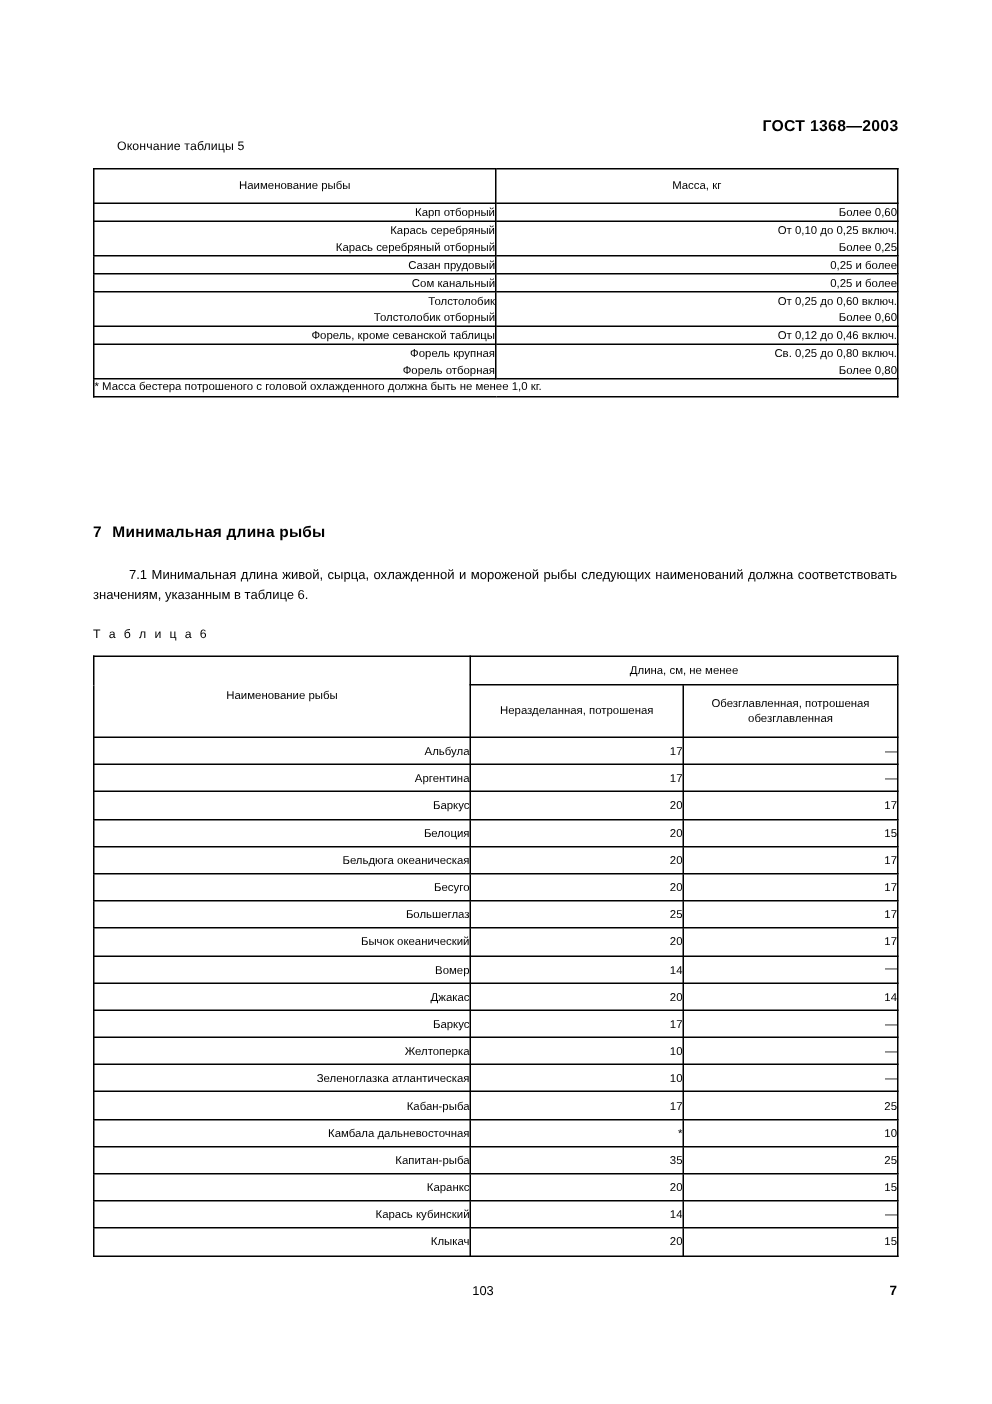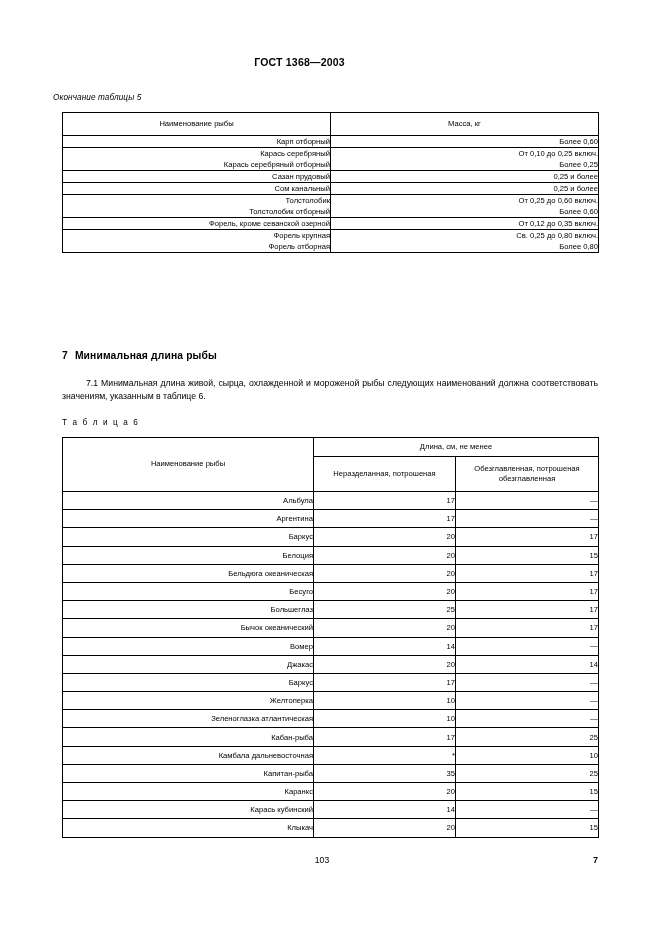--- a/index.html
+++ b/index.html
@@ -22,35 +22,34 @@
     left: 0; top: 0;
     width: 661px;
     height: 936px;
     overflow: hidden;
   }
 
   
   .doc-header {
     position: absolute;
     left: 0;
-    top: 56px;
+    top: 78px;
     width: 599px;
-    text-align: center;
+    text-align: right;
     font-size: 10.5px;
     font-weight: bold;
     letter-spacing: 0.2px;
   }
 
   
   .tbl5-caption {
     position: absolute;
-    left: 53px;
+    left: 78px;
     top: 93px;
     font-size: 8.2px;
-    font-style: italic;
     letter-spacing: 0.1px;
   }
 
   
   table.gost {
     border-collapse: collapse;
     table-layout: fixed;
     font-size: 7.6px;
     background: #fff;
   }
@@ -191,26 +190,29 @@
         </tr>
         <tr>
           <td class="name-cell">Сом канальный</td>
           <td class="val-cell">0,25 и более</td>
         </tr>
         <tr>
           <td class="name-cell">Толстолобик<br>Толстолобик отборный</td>
           <td class="val-cell">От 0,25 до 0,60 включ.<br>Более 0,60</td>
         </tr>
         <tr>
-          <td class="name-cell">Форель, кроме севанской озерной</td>
-          <td class="val-cell">От 0,12 до 0,35 включ.</td>
+          <td class="name-cell">Форель, кроме севанской таблицы</td>
+          <td class="val-cell">От 0,12 до 0,46 включ.</td>
         </tr>
         <tr>
           <td class="name-cell">Форель крупная<br>Форель отборная</td>
           <td class="val-cell">Св. 0,25 до 0,80 включ.<br>Более 0,80</td>
+        </tr>
+        <tr>
+          <td class="note-cell" colspan="2">* Масса бестера потрошеного с головой охлажденного должна быть не менее 1,0 кг.</td>
         </tr>
       </tbody>
   </table>
 
   <div class="sec-heading">
     <span class="num">7</span><span>Минимальная длина рыбы</span>
   </div>
 
   <div class="para">7.1  Минимальная длина живой, сырца, охлажденной и мороженой рыбы следующих наименований должна соответствовать значениям, указанным в таблице 6.</div>
 

